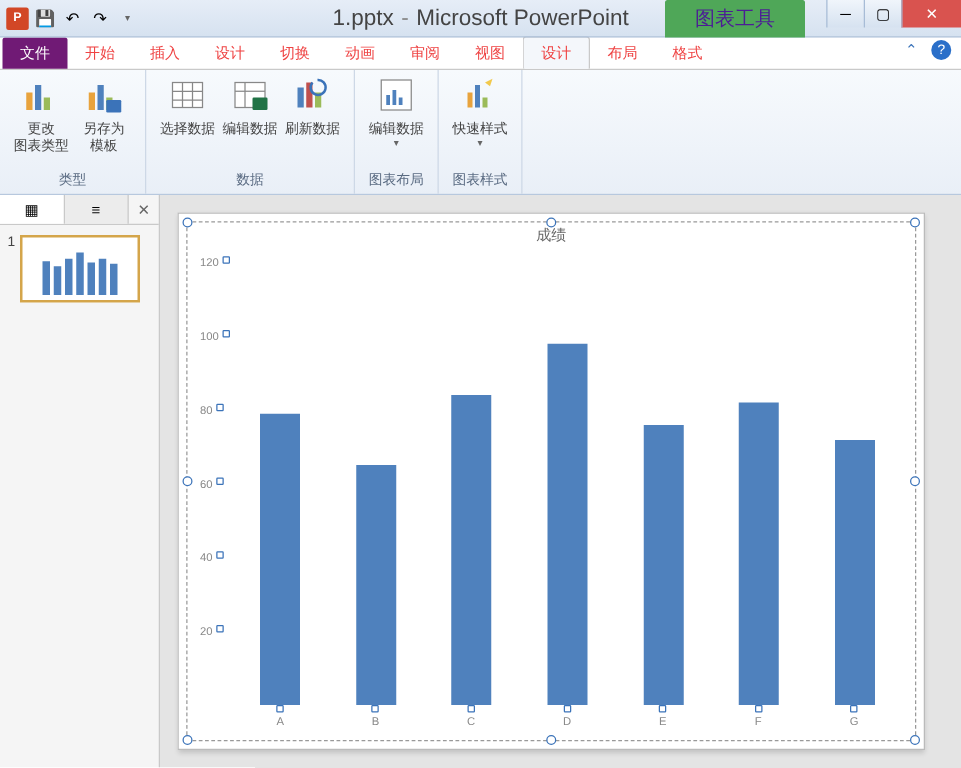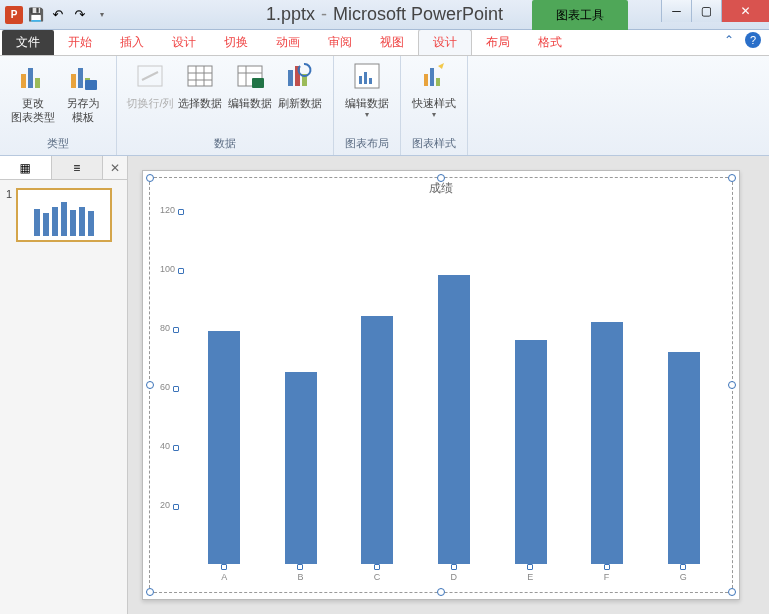--- a/index.html
+++ b/index.html
@@ -6,32 +6,32 @@
 body { width: 769px; height: 614px; background: #fff; overflow: hidden; position: relative; }
 
 
 .titlebar { height: 30px; background: linear-gradient(#e6edf7, #d6e2f0); display: flex; align-items: center; border-bottom: 1px solid #a7bcd6; position: relative; }
 .titlebar .qat { display: flex; align-items: center; gap: 2px; padding: 0 4px; }
 .qat-icon { width: 20px; height: 20px; display: flex; align-items: center; justify-content: center; font-size: 13px; }
 .app-icon { width: 18px; height: 18px; background: #d24726; color: #fff; font-size: 10px; font-weight: bold; display: flex; align-items: center; justify-content: center; border-radius: 2px; }
 .titlebar .title-center { position: absolute; left: 50%; transform: translateX(-50%); font-size: 18px; color: #444; display: flex; align-items: center; white-space: nowrap; }
 .titlebar .sep { margin: 0 6px; color: #888; }
 .titlebar .chart-tools { position: absolute; left: 532px; top: 0; height: 30px; background: #4fa758; display: flex; align-items: center; padding: 0 24px; border-radius: 2px 2px 0 0; }
-.chart-tools span { color: #000000; font-size: 12px; }
+.chart-tools span { color: #4c1d95; font-size: 16px; }
 .win-controls { position: absolute; right: 0; top: 0; display: flex; height: 22px; }
 .win-btn { width: 30px; height: 22px; display: flex; align-items: center; justify-content: center; font-size: 12px; border-left: 1px solid #a7bcd6; background: linear-gradient(#f0f5fb,#d6e2f0); }
 .win-btn.close { background: #d9534f; color: #fff; width: 48px; }
 .help-controls { position: absolute; right: 8px; top: 32px; display: flex; gap: 8px; }
 .help-btn { width: 16px; height: 16px; font-size: 12px; color: #3b73b9; display: flex; align-items: center; justify-content: center; }
 .help-circle { width: 16px; height: 16px; border-radius: 50%; background: #2a6fc9; color: #fff; font-size: 11px; display: flex; align-items: center; justify-content: center; }
 
 
 .tabs { height: 26px; background: #fff; display: flex; align-items: flex-end; border-bottom: 1px solid #c9c9c9; }
 .tab { padding: 4px 14px; font-size: 12px; color: #ef4444; cursor: pointer; }
-.tab.file { background: #404040; color: #fff; border-radius: 2px 2px 0 0; margin-left: 2px; }
+.tab.file { background: #701a75; color: #fff; border-radius: 2px 2px 0 0; margin-left: 2px; }
 .tab.active { background: #f4f7fb; border: 1px solid #c9c9c9; border-bottom: none; border-radius: 3px 3px 0 0; }
 
 
 .ribbon { height: 100px; background: linear-gradient(#f7fafd,#e9eff7); border-bottom: 1px solid #b7c8de; display: flex; }
 .ribbon-group { border-right: 1px solid #cdd8e6; padding: 4px 8px 2px; display: flex; flex-direction: column; align-items: center; justify-content: space-between; }
 .ribbon-group .items { display: flex; gap: 0; flex: 1; align-items: flex-start; }
 .ribbon-item { display: flex; flex-direction: column; align-items: center; width: 50px; font-size: 11px; color: #444; text-align: center; line-height: 1.3; cursor: pointer; }
 .ribbon-item.disabled { color: #b0b0b0; }
 .ribbon-icon { width: 32px; height: 32px; margin-bottom: 4px; display: flex; align-items: center; justify-content: center; font-size: 22px; }
 .ribbon-group-label { font-size: 11px; color: #5a6b82; padding: 2px 0; }
@@ -54,21 +54,21 @@
 .chart-obj { position: absolute; left: 6px; top: 6px; right: 6px; bottom: 6px; border: 1px dashed #999; }
 .handle { position: absolute; width: 8px; height: 8px; border: 1px solid #3b73b9; background: #fff; border-radius: 50%; }
 .h-tl { left: -4px; top: -4px; } .h-tr { right: -4px; top: -4px; }
 .h-bl { left: -4px; bottom: -4px; } .h-br { right: -4px; bottom: -4px; }
 .h-tm { left: 50%; top: -4px; margin-left: -4px; } .h-bm { left: 50%; bottom: -4px; margin-left: -4px; }
 .h-ml { left: -4px; top: 50%; margin-top: -4px; } .h-mr { right: -4px; top: 50%; margin-top: -4px; }
 
 .chart-title { text-align: center; font-size: 12px; color: #666; padding: 2px 0 8px; }
 .plot { position: absolute; left: 36px; right: 10px; top: 32px; bottom: 28px; }
 .y-axis { position: absolute; left: 0; top: 0; bottom: 0; }
-.y-tick { position: absolute; left: -26px; font-size: 9px; color: #888; transform: translateY(50%); display: flex; align-items: flex-end; gap: 3px; }
+.y-tick { position: absolute; left: -26px; font-size: 9px; color: #888; transform: translateY(50%); display: flex; align-items: flex-start; gap: 3px; }
 .y-tick .dot, .x-tick .dot { width: 6px; height: 6px; border: 1px solid #3b73b9; background: #fff; border-radius: 1px; }
 .bars { position: absolute; left: 0; right: 0; bottom: 0; top: 0; display: flex; align-items: flex-end; justify-content: space-around; }
 .bar { width: 32px; background: #4f81bd; }
 .x-axis { position: absolute; left: 36px; right: 10px; bottom: 10px; display: flex; justify-content: space-around; }
 .x-tick { font-size: 9px; color: #888; display: flex; flex-direction: column; align-items: center; gap: 2px; }
 
 
 .ico-box { width: 32px; height: 32px; }
 </style>
 </head>
@@ -142,29 +142,20 @@
         </div>
         <span style="white-space:pre-line;">另存为
 模板</span>
       </div>
     </div>
     <div class="ribbon-group-label">类型</div>
   </div>
 
   <div class="ribbon-group">
     <div class="items">
-      <div class="ribbon-item disabled">
-        <div class="ribbon-icon">
-          <svg class="ico-box" viewBox="0 0 32 32">
-              <rect x="4" y="6" width="24" height="20" fill="none" stroke="#c8c8c8"></rect>
-              <path d="M8 20 L24 12" stroke="#c8c8c8" stroke-width="2"></path>
-            </svg>
-        </div>
-        <span>切换行/列</span>
-      </div>
       <div class="ribbon-item">
         <div class="ribbon-icon">
           <svg class="ico-box" viewBox="0 0 32 32">
               <rect x="4" y="6" width="24" height="20" fill="#fff" stroke="#888"></rect>
               <line x1="4" y1="13" x2="28" y2="13" stroke="#888"></line>
               <line x1="4" y1="20" x2="28" y2="20" stroke="#888"></line>
               <line x1="12" y1="6" x2="12" y2="26" stroke="#888"></line>
               <line x1="20" y1="6" x2="20" y2="26" stroke="#888"></line>
             </svg>
         </div>

